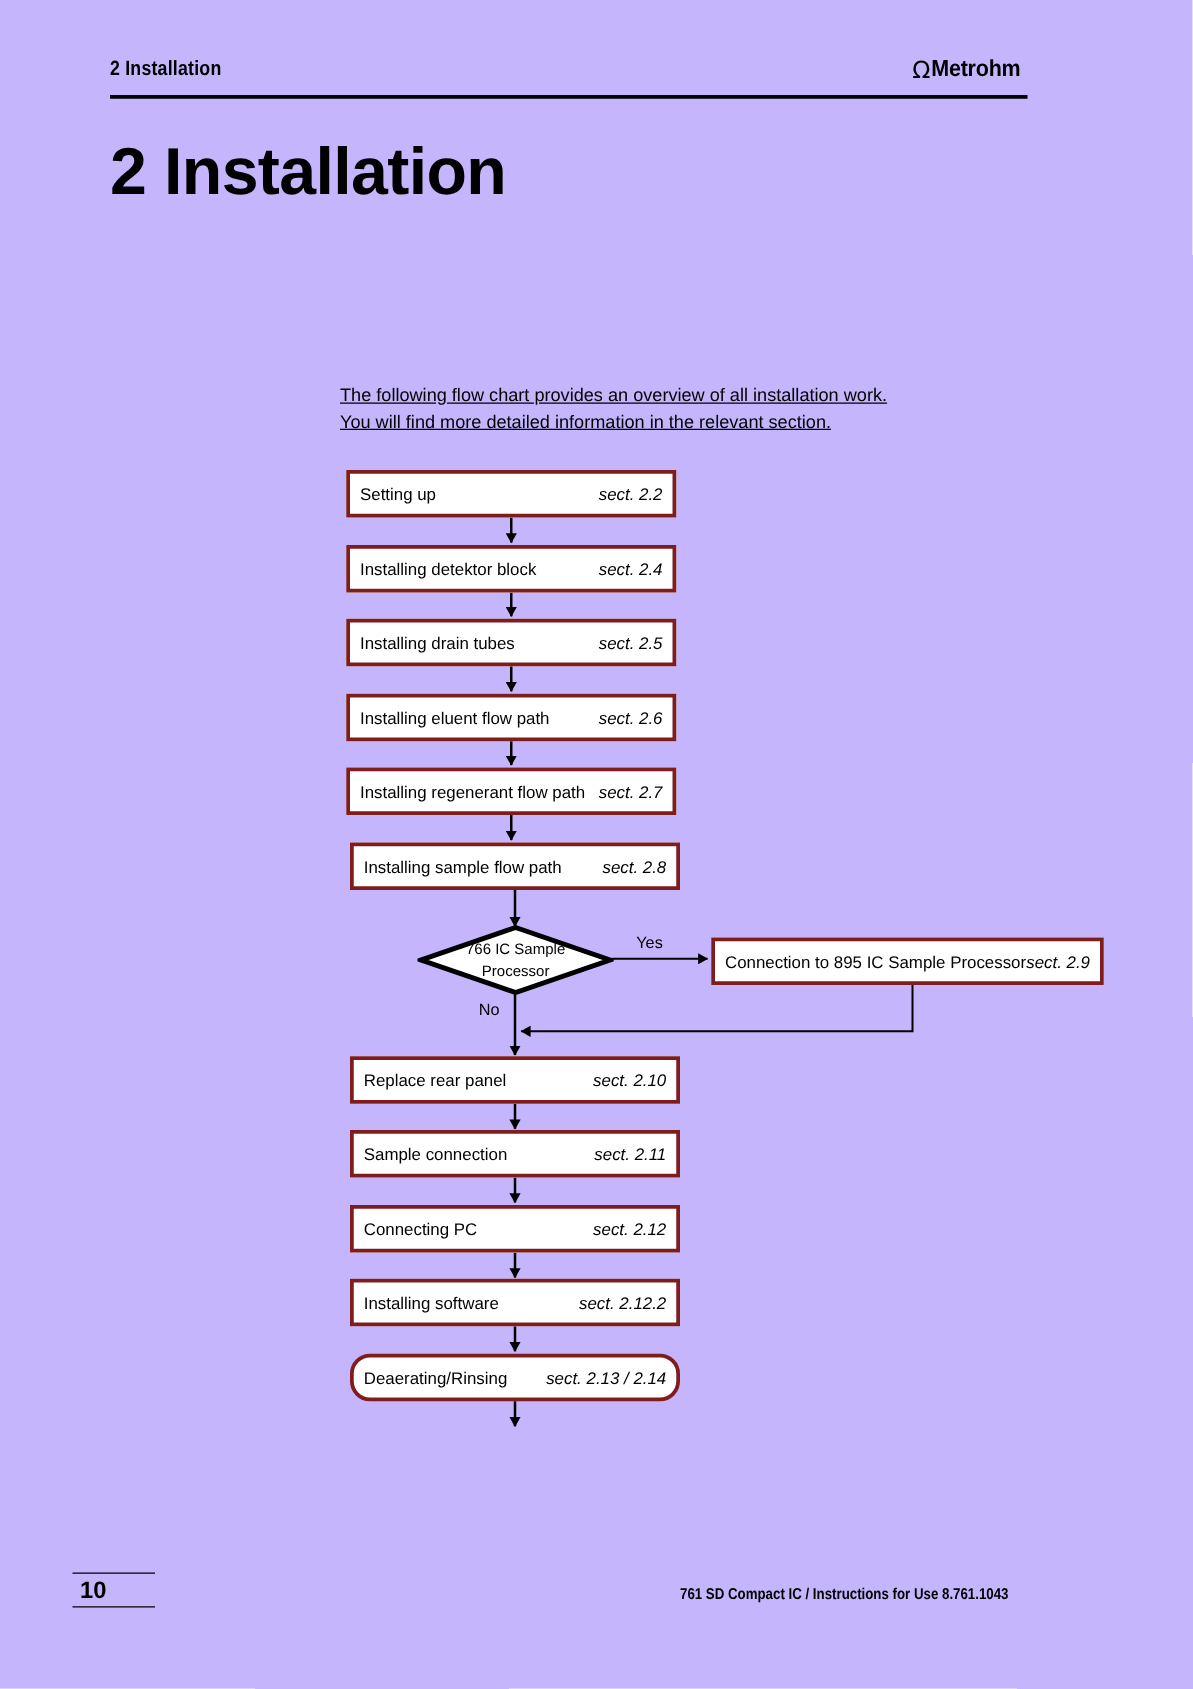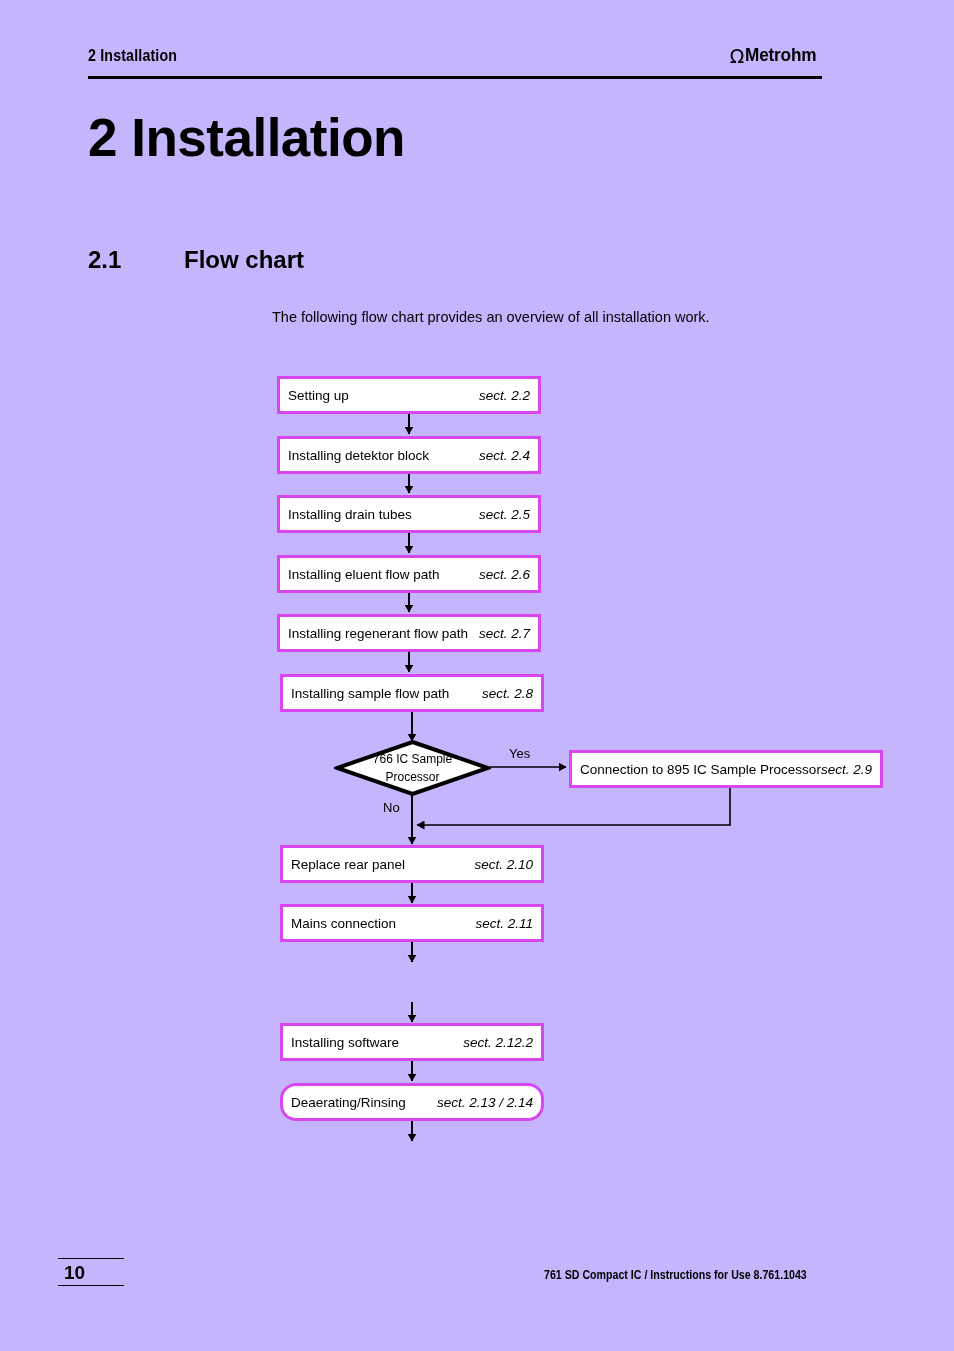--- a/index.html
+++ b/index.html
@@ -98,36 +98,37 @@
 
   
   #intro {
     position: absolute;
     left: 272px;
     top: 307px;
     width: 549px;
     font-size: 14.5px;
     line-height: 21px;
     text-align: justify;
+    text-decoration: underline;
   }
   #intro .l2 { text-align: left; }
 
   
   #flowchart {
     position: absolute;
     left: 0;
     top: 0;
     width: 954px;
     height: 1351px;
     pointer-events: none;
   }
   .fc-box {
     position: absolute;
     box-sizing: border-box;
-    border: 3px solid #d946ef;
+    border: 3px solid #7f1d1d;
     background: #fff;
     display: flex;
     align-items: center;
     height: 38px;
   }
   .fc-box .lbl {
     position: absolute;
     left: 8px;
     font-size: 13.5px;
     white-space: nowrap;
@@ -203,26 +204,24 @@
     <div id="header-title">2  Installation</div>
     <div id="header-logo">
       <span class="omega">Ω</span>
       <span class="brand">Metrohm</span>
     </div>
   </div>
   <div id="header-rule"></div>
 
   <div id="chapter-title">2 Installation</div>
 
-  <div id="section-heading">
-    <span class="num">2.1</span><span>Flow chart</span>
-  </div>
 
   <div id="intro">
     <div class="l1">The following flow chart provides an overview of all installation work.</div>
+    <div class="l2">You will find more detailed information in the relevant section.</div>
   </div>
 
   <svg id="flowchart" viewBox="0 0 954 1351" xmlns="http://www.w3.org/2000/svg">
     <defs>
       <marker id="ah" markerWidth="9" markerHeight="9" refX="7.5" refY="4.5" orient="auto" markerUnits="userSpaceOnUse">
         <path d="M0,0 L8,4.5 L0,9 z" fill="#000"></path>
       </marker>
       <marker id="ahL" markerWidth="9" markerHeight="9" refX="7.5" refY="4.5" orient="auto" markerUnits="userSpaceOnUse">
         <path d="M0,0 L8,4.5 L0,9 z" fill="#000"></path>
       </marker>
@@ -296,24 +295,28 @@
     <span class="lbl">Connection to 895 IC Sample Processor</span>
     <span class="sect">sect. 2.9</span>
   </div>
 
   <div class="fc-box" style="left:280px; top:845px; width:264px;">
     <span class="lbl">Replace rear panel</span>
     <span class="sect">sect. 2.10</span>
   </div>
 
   <div class="fc-box" style="left:280px; top:904px; width:264px;">
-    <span class="lbl">Mains connection</span>
+    <span class="lbl">Sample connection</span>
     <span class="sect">sect. 2.11</span>
   </div>
 
+  <div class="fc-box" style="left:280px; top:964px; width:264px;">
+    <span class="lbl">Connecting PC</span>
+    <span class="sect">sect. 2.12</span>
+  </div>
 
   <div class="fc-box" style="left:280px; top:1023px; width:264px;padding-left:46px;">
     <span class="lbl">Installing software</span>
     <span class="sect">sect. 2.12.2</span>
   </div>
 
   <div class="fc-box" style="left:280px; top:1083px; width:264px;border-radius:16px;">
     <span class="lbl">Deaerating/Rinsing</span>
     <span class="sect">sect. 2.13 / 2.14</span>
   </div>

